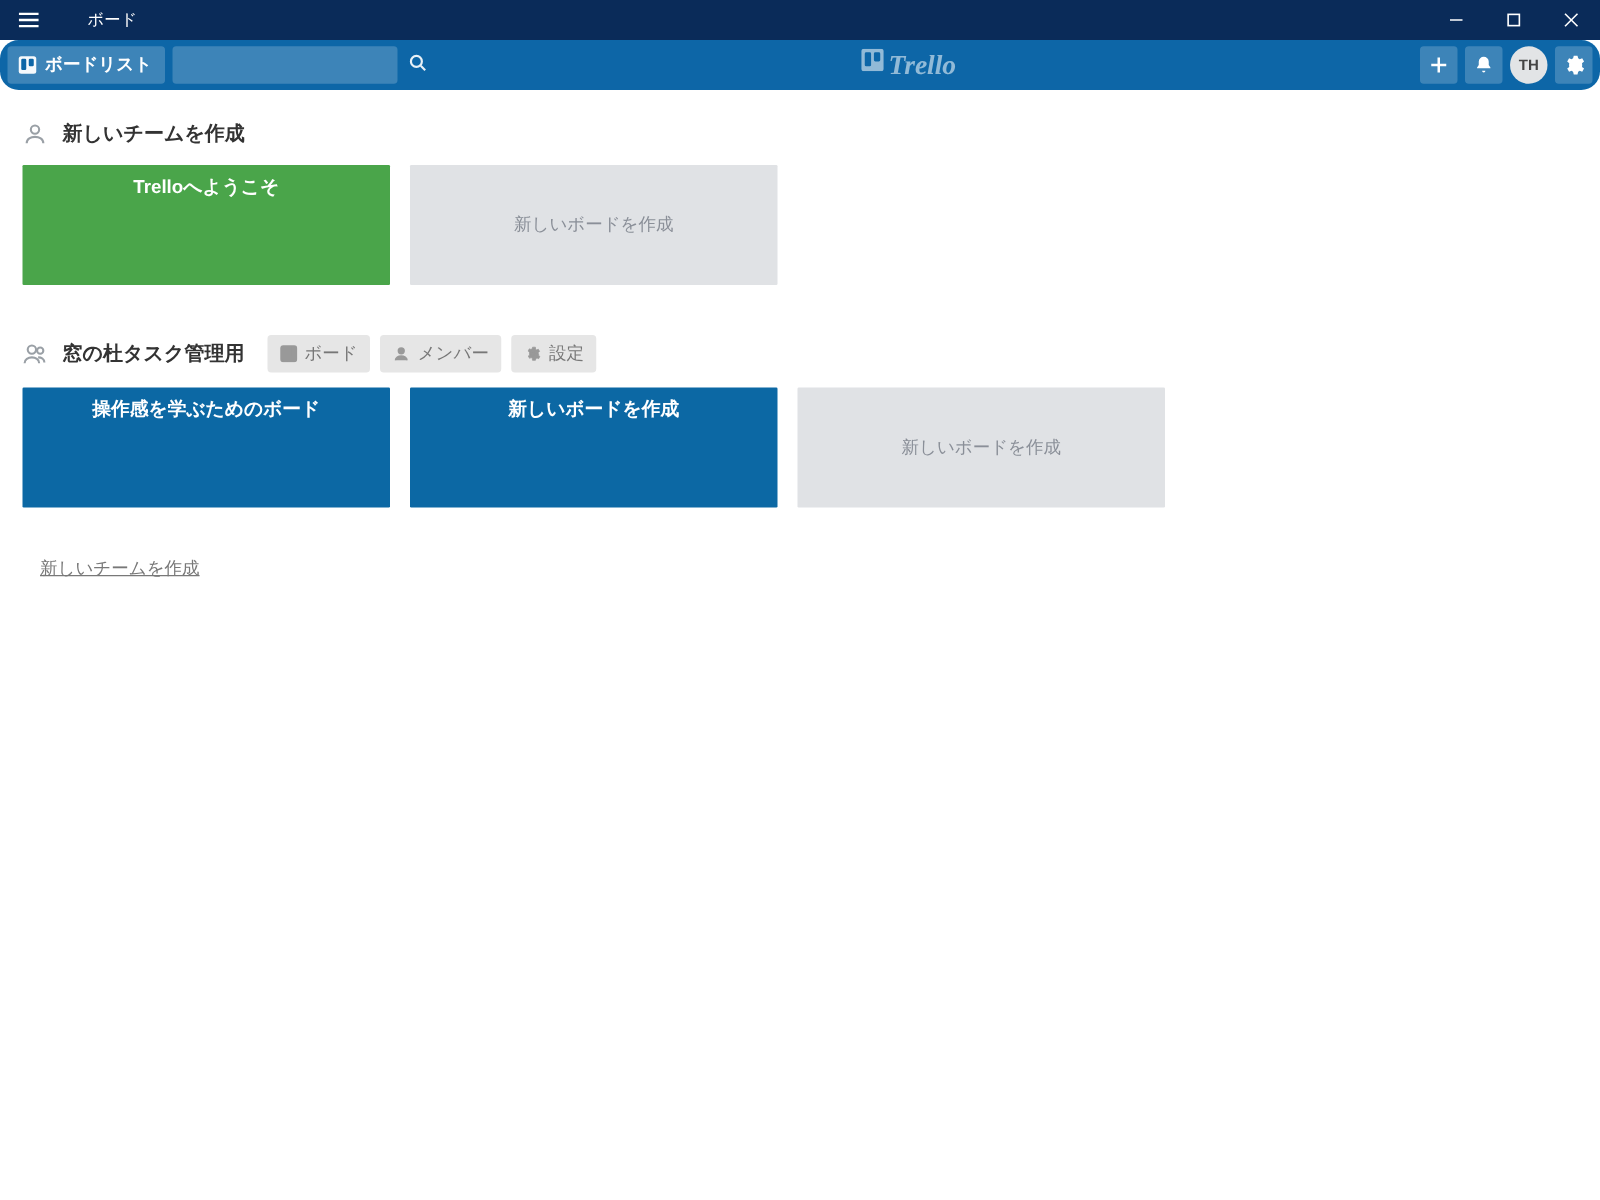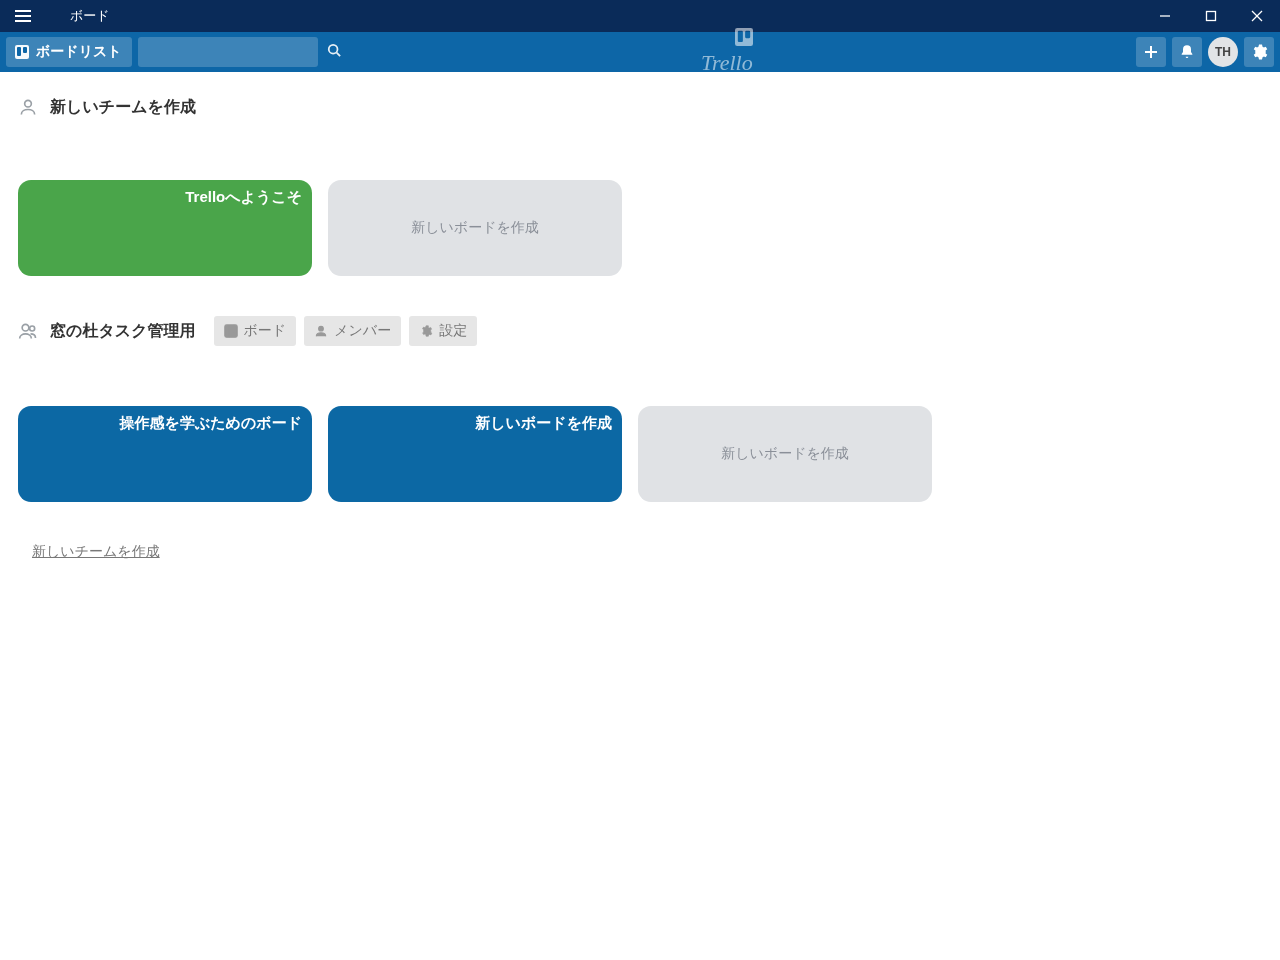--- a/index.html
+++ b/index.html
@@ -8,43 +8,43 @@
   
   .titlebar { height: 32px; background: #0a2b59; color: #fff; display: flex; align-items: center; }
   .titlebar .hamburger { width: 46px; height: 32px; display:flex; align-items:center; justify-content:center; cursor:pointer; }
   .titlebar .hamburger svg { stroke:#fff; }
   .titlebar .title { padding-left: 24px; font-size: 13px; color:#fff; }
   .titlebar .spacer { flex:1; }
   .titlebar .winbtn { width:46px; height:32px; display:flex; align-items:center; justify-content:center; cursor:pointer; }
   .titlebar .winbtn svg { stroke:#fff; fill:none; }
 
   
-  .appheader { height: 40px; background: #0d66a7; display:flex; align-items:center; padding: 0 6px; gap:6px; }
+  .appheader { height: 40px; background: #0d66a7; display:flex; align-items:center; padding: 0 6px; gap:6px;border-radius:15px; }
   .btn-header { height:30px; border-radius:3px; display:flex; align-items:center; justify-content:center; color:#fff; font-size:14px; font-weight:600; cursor:pointer; background: rgba(255,255,255,0.2); }
   .btn-boards { padding:0 10px 0 8px; gap:6px; }
   .searchbox { width:180px; height:30px; background: rgba(255,255,255,0.2); border-radius:3px; display:flex; align-items:center; padding:0 8px; cursor:text; }
   .searchbox input { flex:1; background:transparent; border:none; outline:none; color:#fff; font-size:14px; }
   .searchbox .sicon { color:#fff; opacity:0.9; }
   .appheader .center { flex:1; display:flex; align-items:center; justify-content:center; }
-  .logo { display:flex; align-items:flex-end; gap:4px; color: rgba(255,255,255,0.55); font-family: "Brush Script MT","Segoe Script",cursive; font-size:22px; font-style:italic; font-weight:400;flex-direction:column;}
+  .logo { display:flex; align-items:flex-start; gap:4px; color: rgba(255,255,255,0.55); font-family: "Brush Script MT","Segoe Script",cursive; font-size:22px; font-style:italic; font-weight:700;}
   .logo svg { opacity:0.55; }
   .iconbtn { width:30px; height:30px; background: rgba(255,255,255,0.2); border-radius:3px; display:flex; align-items:center; justify-content:center; color:#fff; cursor:pointer; }
   .avatar { width:30px; height:30px; border-radius:50%; background:#e2e4e6; color:#444; display:flex; align-items:center; justify-content:center; font-size:12px; font-weight:600; cursor:pointer; }
 
   
   .content { padding: 22px 18px; width: 965px; }
   .section-header { display:flex; align-items:center; gap:12px; margin-bottom:12px; min-height:26px; }
   .section-header .secicon { color:#888; display:flex; }
   .section-title { font-size:16px; font-weight:700; color:#333; }
   .section-actions { display:flex; gap:8px; margin-left:6px; }
   .pillbtn { background:#e6e6e6; color:#777; border-radius:3px; height:30px; padding:0 10px; display:flex; align-items:center; gap:6px; font-size:14px; cursor:pointer; }
   .pillbtn svg { stroke:#999; fill:#999; }
 
   .board-grid { display:flex; flex-wrap:wrap; gap:16px; margin-bottom:40px; }
-  .board-tile { width:294px; height:96px; border-radius:13px; padding:8px 10px; color:#fff; font-weight:700; font-size:15px; cursor:pointer; text-align:right;margin-top:48px; }
+  .board-tile { width:294px; height:96px; border-radius:1px; padding:8px 10px; color:#fff; font-weight:700; font-size:15px; cursor:pointer; text-align:center; }
   .board-tile.green { background:#4aa54a; }
   .board-tile.blue  { background:#0c68a4; }
   .board-tile.new   { background:#e0e2e5; color:#8a8f98; font-weight:400; display:flex; align-items:center; justify-content:center; font-size:14px; }
 
   .new-team { margin-top:34px; }
   .new-team a { color:#787878; font-size:14px; text-decoration:underline; cursor:pointer; padding-left:14px;}
 </style>
 </head>
 <body>
 

